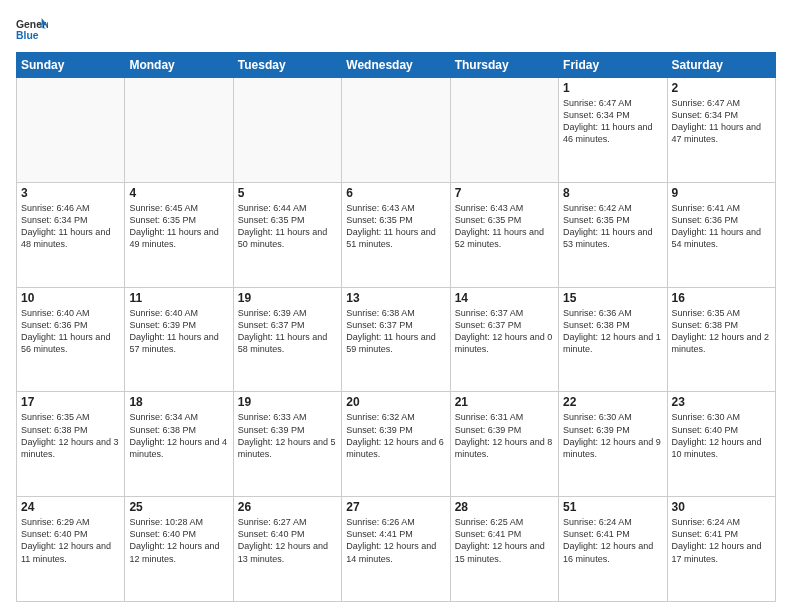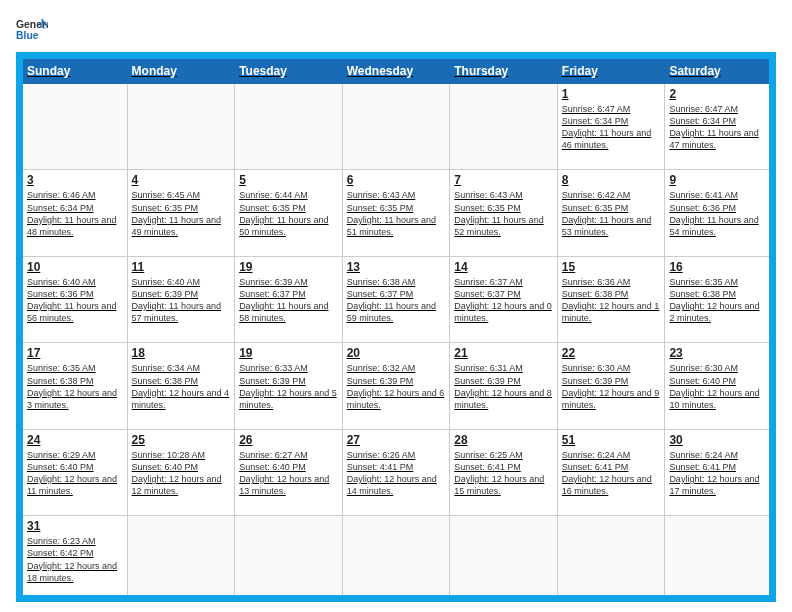--- a/index.html
+++ b/index.html
@@ -39,25 +39,24 @@
       font-size: 32px;
       color: #222;
       font-weight: normal;
     }
     .location {
       font-size: 15px;
       color: #444;
     }
     .calendar {
       flex: 1;
-      border: 7px solid #0ea5e9;
+      border: 1px solid #0ea5e9;
       border-collapse: collapse;
       width: 100%;
       table-layout: fixed;
-      text-decoration: underline;
     }
     .calendar th {
       background: #1a6bb5;
       color: #fff;
       font-size: 12px;
       font-weight: bold;
       padding: 5px 4px;
       text-align: left;
       border: 1px solid #1a6bb5;
     }
@@ -308,29 +307,15 @@
 Sunset: 6:41 PM
 Daylight: 12 hours and 16 minutes.</div>
           </td>
           <td>
             <span class="day-num">30</span>
             <div class="day-info">Sunrise: 6:24 AM
 Sunset: 6:41 PM
 Daylight: 12 hours and 17 minutes.</div>
           </td>
         </tr>
-        <tr class="last-row">
-          <td>
-            <span class="day-num">31</span>
-            <div class="day-info">Sunrise: 6:23 AM
-Sunset: 6:42 PM
-Daylight: 12 hours and 18 minutes.</div>
-          </td>
-          <td class="empty"></td>
-          <td class="empty"></td>
-          <td class="empty"></td>
-          <td class="empty"></td>
-          <td class="empty"></td>
-          <td class="empty"></td>
-        </tr>
       </tbody>
   </table>
 </div>
 
 </body></html>

